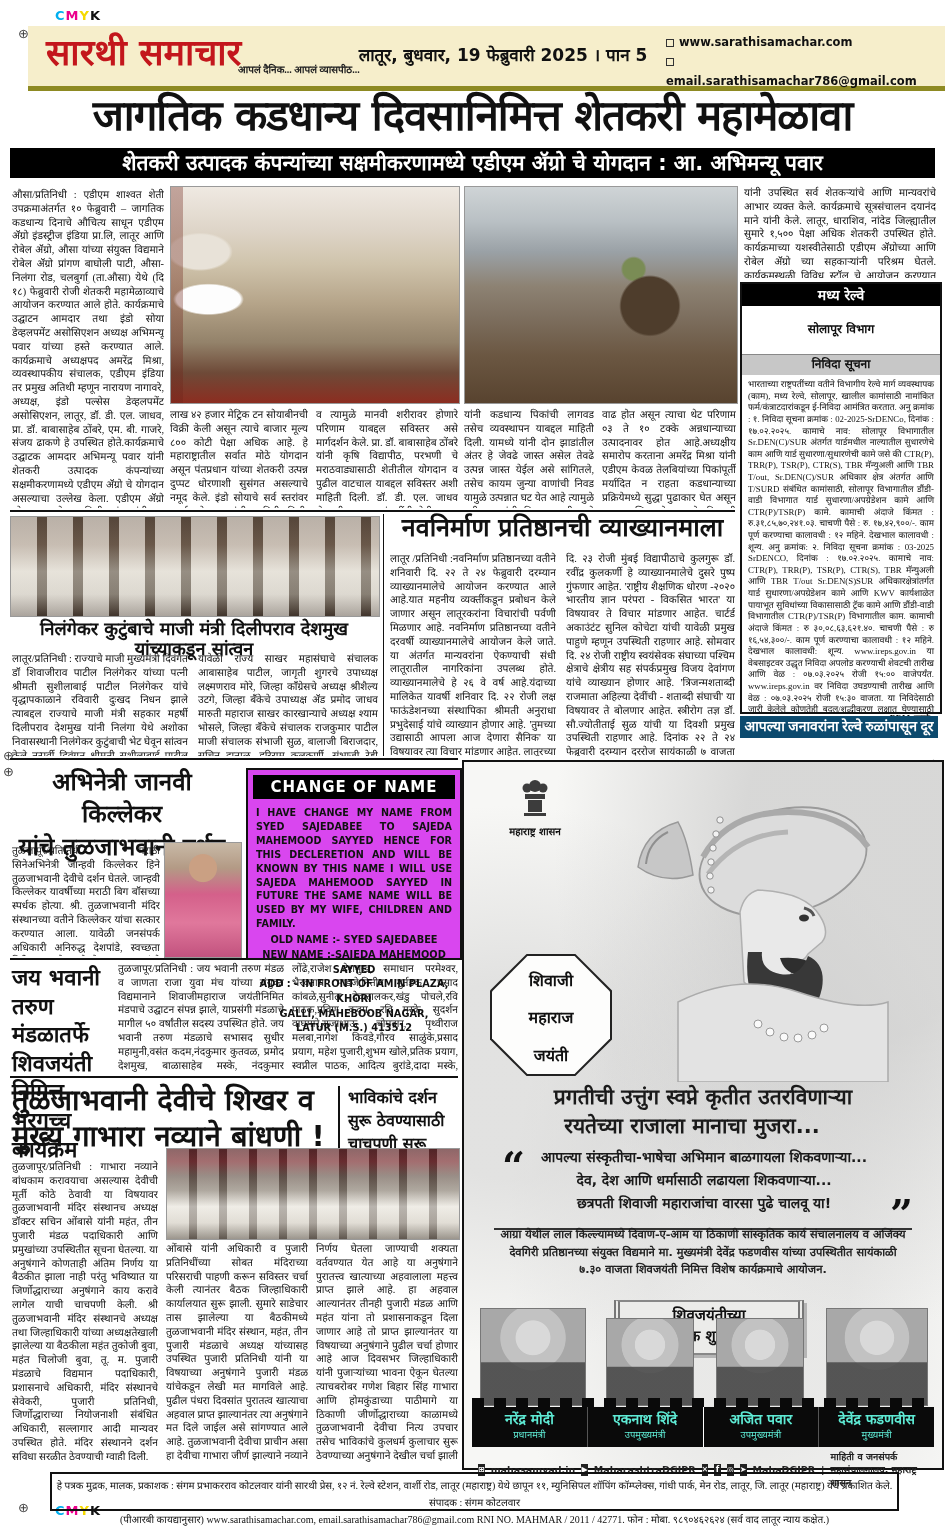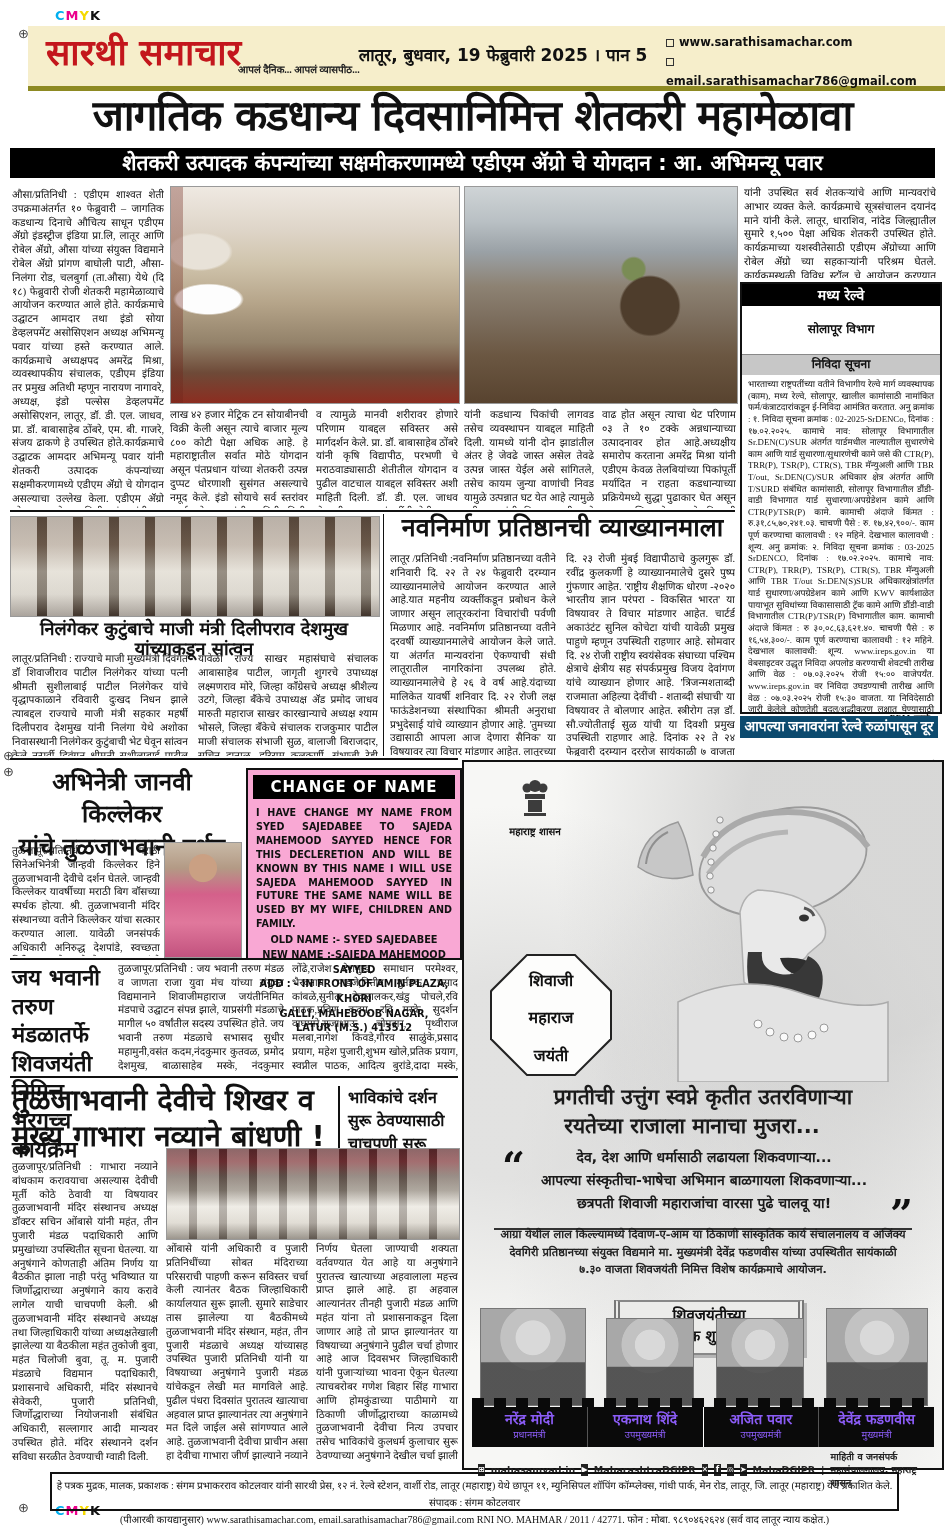--- a/index.html
+++ b/index.html
@@ -28,21 +28,21 @@
   .vline{background:#111;}
   
   .notice{border:2px solid #111;background:#fff;font-size:8.8px;line-height:1.32;}
   .notice-title{background:#000;color:#fff;font-family:"DejaVu Sans",sans-serif;font-weight:bold;font-size:14px;text-align:center;padding:2px 0;}
   .notice-sub{font-family:"DejaVu Sans",sans-serif;font-weight:bold;font-size:12px;text-align:center;padding:16px 0;border-bottom:1px solid #888;}
   .notice-head{background:#c7c7c7;font-family:"DejaVu Sans",sans-serif;font-weight:bold;font-size:12px;text-align:center;padding:2px 0;}
   .notice-body{padding:4px 6px;text-align:justify;overflow:hidden;}
   .notice-foot{display:flex;justify-content:space-between;align-items:flex-end;padding:0 6px 4px 6px;font-weight:bold;}
   .cattle-strip{background:#0c4a6e;color:#fff;font-size:14px;font-weight:bold;text-align:center;line-height:22px;}
   
-  .conbox{border:2px solid #111;background:#f9a8d4;font-family:"DejaVu Sans",sans-serif;}
+  .conbox{border:2px solid #111;background:#d946ef;font-family:"DejaVu Sans",sans-serif;}
   .conbox-title{background:#000;color:#fff;font-weight:bold;font-size:15px;text-align:center;letter-spacing:1px;padding:3px 0;margin:5px;}
   .conbox-body{font-size:9.6px;font-weight:bold;line-height:1.45;text-align:justify;padding:2px 8px;}
   .conbox-line{font-size:9.8px;font-weight:bold;text-align:center;line-height:1.5;}
   
   .adbox{border:2px solid #111;
     background:
       radial-gradient(ellipse at 85% 12%, rgba(190,190,190,.55) 0 22%, rgba(190,190,190,0) 55%),
       radial-gradient(ellipse at 10% 45%, rgba(205,205,205,.5) 0 18%, rgba(205,205,205,0) 50%),
       radial-gradient(ellipse at 60% 70%, rgba(215,215,215,.45) 0 25%, rgba(215,215,215,0) 60%),
       #f7f7f5;}
@@ -56,21 +56,21 @@
   .octagon-outer{clip-path:polygon(30% 0,70% 0,100% 30%,100% 70%,70% 100%,30% 100%,0 70%,0 30%);background:#222;}
   .octagon-inner{position:absolute;left:2px;top:2px;right:2px;bottom:2px;
      clip-path:polygon(30% 0,70% 0,100% 30%,100% 70%,70% 100%,30% 100%,0 70%,0 30%);
      background:#fdfdfc;display:flex;flex-direction:column;justify-content:center;align-items:center;
      font-family:"DejaVu Sans",sans-serif;font-weight:900;font-size:16px;line-height:1.18;gap:19px;}
   .octagon-inner .dt{font-size:9.5px;font-weight:bold;}
   .leaderphoto{border:1px solid #777;background:
      linear-gradient(180deg, rgba(0,0,0,0) 0 55%, rgba(70,70,70,.85) 56% 100%),
      radial-gradient(circle at 50% 30%, #d9d9d9 0 20%, #c2c2c2 21% 38%, #a8a8a8 39% 100%);}
   .crenel{background:repeating-linear-gradient(90deg,#0a0a0a 0 12px,rgba(0,0,0,0) 12px 22px);height:9px;}
-  .namestrip{background:#0a0a0a;color:#8b5cf6;display:flex;}
+  .namestrip{background:#0a0a0a;color:#5eead4;display:flex;}
   .namecell{flex:1;text-align:center;padding-top:4px;}
   .namecell .nm{font-family:"DejaVu Sans",sans-serif;font-weight:900;font-size:14px;line-height:1.2;}
   .namecell .tt{font-family:"DejaVu Sans",sans-serif;font-size:9.5px;}
   .adfooter{display:flex;align-items:center;gap:6px;font-family:"DejaVu Sans",sans-serif;
             font-weight:bold;font-size:9.5px;color:#222;}
   .icsq{display:inline-flex;width:12px;height:12px;background:#222;color:#fff;font-size:8px;
         align-items:center;justify-content:center;font-family:"DejaVu Sans",sans-serif;}
   .imprint{border:2px solid #111;font-size:10px;text-align:center;line-height:1.7;padding-top:3px;}
   .sidehead{font-family:"DejaVu Sans",sans-serif;font-weight:900;font-size:22px;line-height:1.3;}
   .sidebox{font-family:"DejaVu Sans",sans-serif;font-weight:900;font-size:16px;line-height:1.45;}
@@ -250,22 +250,22 @@
         <div>जयंती</div>
         <div class="dt">१९ फेब्रुवारी</div>
       </div>
     </div>
 
     <div class="ad-h abs" style="left:0;top:320px;width:478px;">प्रगतीची उत्तुंग स्वप्ने कृतीत उतरविणाऱ्या</div>
     <div class="ad-h abs" style="left:0;top:349px;width:456px;">रयतेच्या राजाला मानाचा मुजरा...</div>
 
     <span class="bigq" style="left:38px;top:384px;">“</span>
     <div class="ad-quote abs" style="left:55px;top:384px;width:370px;">
+      <div>आपल्या संस्कृतीचा-भाषेचा अभिमान बाळगायला शिकवणाऱ्या...</div>
       <div>देव, देश आणि धर्मासाठी लढायला शिकवणाऱ्या...</div>
-      <div>आपल्या संस्कृतीचा-भाषेचा अभिमान बाळगायला शिकवणाऱ्या...</div>
       <div>छत्रपती शिवाजी महाराजांचा वारसा पुढे चालवू या!</div>
     </div>
     <span class="bigq" style="left:426px;top:432px;">”</span>
 
     <div class="abs" style="left:30px;top:466px;width:418px;height:2px;background:#333;"></div>
     <div class="ad-event abs" style="left:34px;top:464px;width:410px;">आग्रा येथील लाल किल्ल्यामध्ये दिवाण-ए-आम या ठिकाणी सांस्कृतिक कार्य संचालनालय व अजिंक्य देवगिरी प्रतिष्ठानच्या संयुक्त विद्यमाने मा. मुख्यमंत्री देवेंद्र फडणवीस यांच्या उपस्थितीत सायंकाळी ७.३० वाजता शिवजयंती निमित्त विशेष कार्यक्रमाचे आयोजन.</div>
 
     <div class="greet abs" style="left:150px;top:538px;width:178px;height:48px;">
       <div>शिवजयंतीच्या</div>
       <div>हार्दिक शुभेच्छा!</div>

